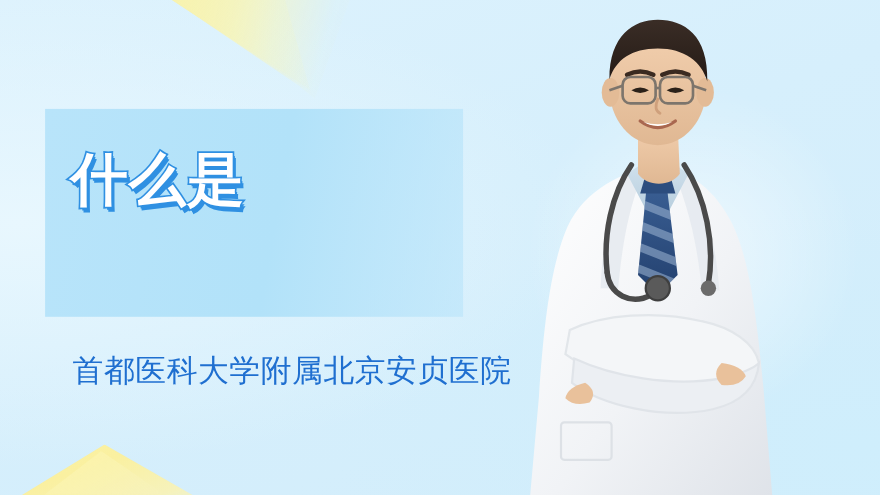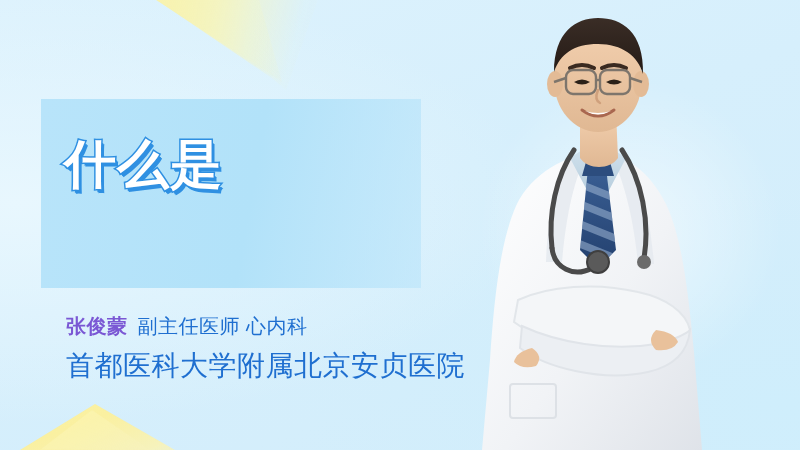--- a/index.html
+++ b/index.html
@@ -149,23 +149,20 @@
   <div class="yellow-bottom"></div>
   <div class="yellow-bottom-2"></div>
 
   <div class="title-panel"></div>
 
   <div class="headline">
     <span class="line">什么是</span>
   </div>
 
   <div class="byline">
-    <div class="row1">
-      <span class="doctor-name">张俊蒙</span><span class="credentials">副主任医师 心内科</span>
-    </div>
     <div class="row2">首都医科大学附属北京安贞医院</div>
   </div>
 
   <div class="portrait">
     <svg viewBox="0 0 260 450" xmlns="http://www.w3.org/2000/svg" aria-hidden="true">
       <defs>
         <linearGradient id="coatG" x1="0" y1="0" x2="1" y2="1">
           <stop offset="0%" stop-color="#ffffff"></stop>
           <stop offset="55%" stop-color="#f1f3f6"></stop>
           <stop offset="100%" stop-color="#dfe3e9"></stop>

